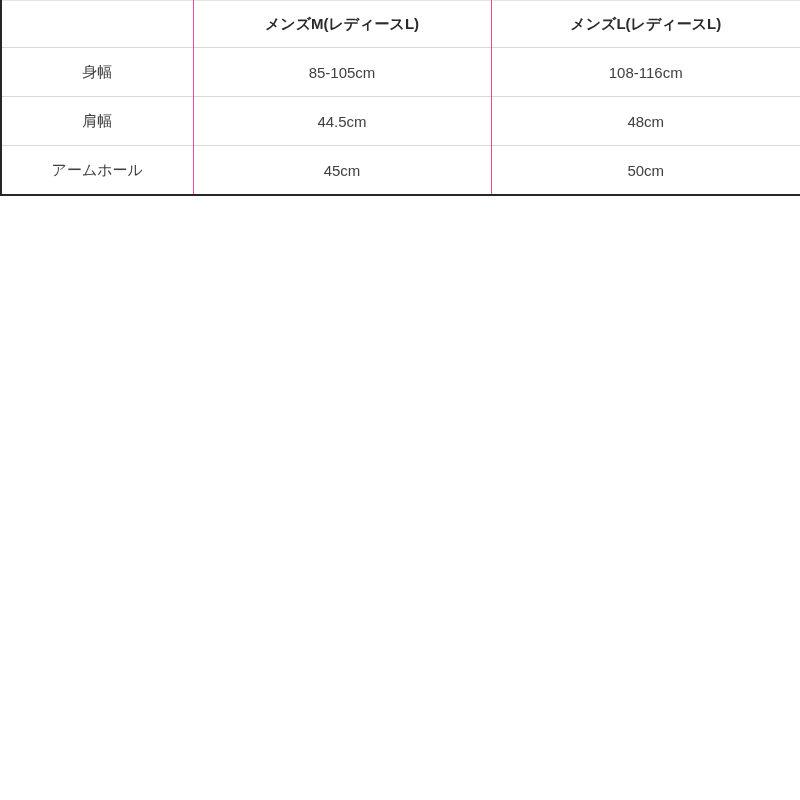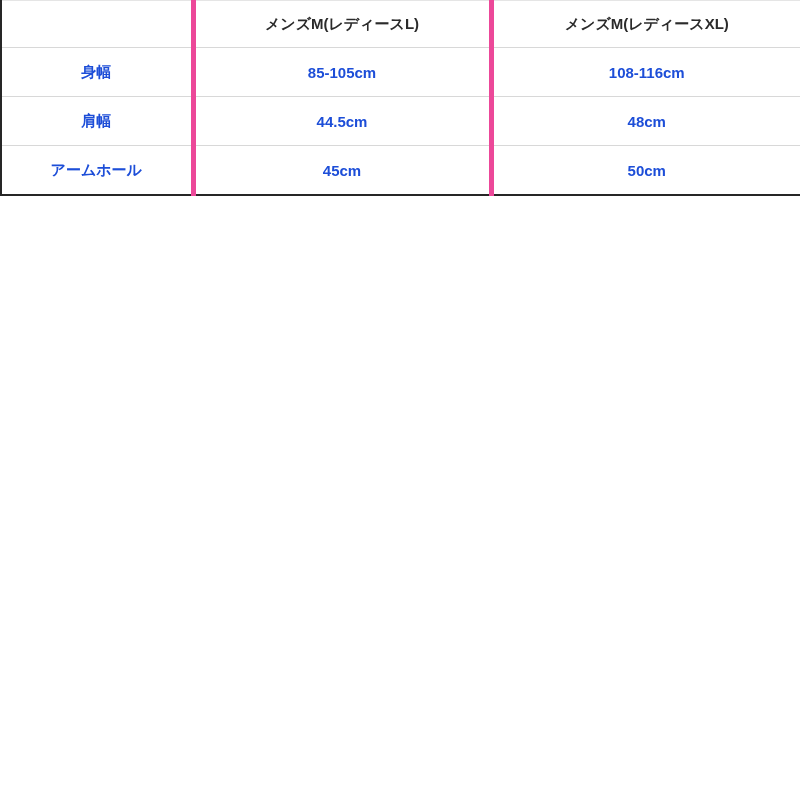--- a/index.html
+++ b/index.html
@@ -34,49 +34,49 @@
     overflow: hidden;
     white-space: nowrap;
   }
   table.size-chart th {
     height: 46px;
     font-weight: bold;
     color: #2b2b2b;
   }
   table.size-chart td {
     height: 48px;
-    font-weight: bold;
-    color: #1d4ed8;
+    font-weight: normal;
+    color: #404040;
     margin-left: 20px;
   }
   
   table.size-chart th + th,
   table.size-chart td + td {
-    border-left: 5px solid #ec4899;
+    border-left: 1px solid #ec4899;
     text-align: center;
   }
   
   table.size-chart tbody td {
     border-top: 1px solid #d8d8d8;
   }
 </style>
 </head>
 <body>
 
 <table class="size-chart">
   <colgroup>
     <col class="c1">
     <col class="c2">
     <col class="c3">
   </colgroup>
   <thead>
     <tr>
       <th></th>
       <th>メンズM(レディースL)</th>
-      <th>メンズM(レディースXL)</th>
+      <th>メンズL(レディースL)</th>
     </tr>
   </thead>
   <tbody id="table-body">
       <tr>
         <td>身幅</td>
         <td>85-105cm</td>
         <td>108-116cm</td>
       </tr>
       <tr>
         <td>肩幅</td>

